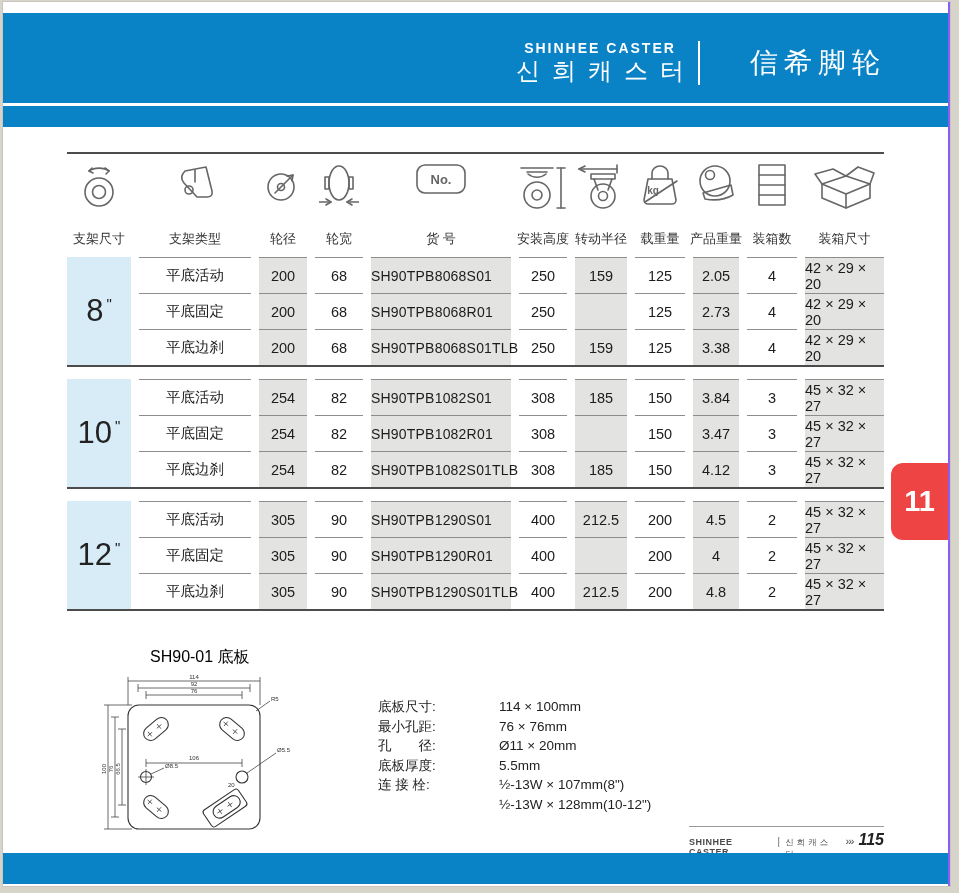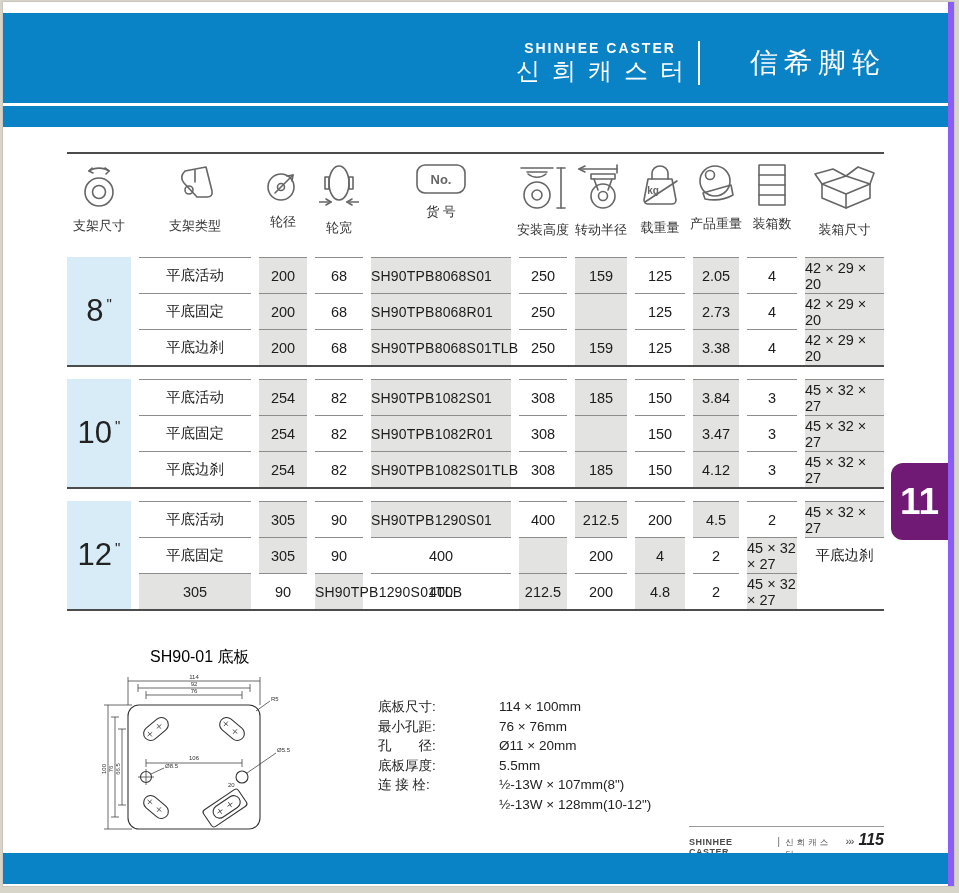--- a/index.html
+++ b/index.html
@@ -6,21 +6,21 @@
   body{
     width:959px;height:893px;overflow:hidden;position:relative;
     background:#d7d4ca;
     font-family:"Liberation Sans", sans-serif;
     color:#222;
     -webkit-font-smoothing:antialiased;
   }
   .page{
     position:absolute;left:3px;top:2px;width:945px;height:884px;
     background:#ffffff;
-    border-right:6px solid #8b5cf6;
+    border-right:2px solid #8b5cf6;
     box-shadow:0 0 0 1px #c9c6bd;
   }
   
   .band-main{
     position:absolute;left:0;top:11px;width:100%;height:90px;
     background:#0983c5;
   }
   .band-sub{
     position:absolute;left:0;top:104px;width:100%;height:21px;
     background:#0983c5;
@@ -36,21 +36,21 @@
   .logo-cn{font-size:28px;font-weight:normal;letter-spacing:6px;line-height:44px;margin-left:36px;}
   
   .table-wrap{position:absolute;left:64px;top:150px;width:817px;}
   .grid{
     display:grid;
     grid-template-columns:64px 112px 48px 48px 140px 48px 52px 50px 46px 50px 79px;
     column-gap:8px;width:817px;
   }
   .thead{border-top:2px solid #4c4c4c;padding-top:8px;}
   .hcell{
-    height:86px;display:flex;flex-direction:column;justify-content:flex-start;
+    height:86px;display:flex;flex-direction:column;justify-content:space-between;
     align-items:center;gap:7px;padding-bottom:5px;
   }
   .hlabel{font-size:13px;color:#333;white-space:nowrap;}
   .ic{stroke:#666;fill:none;stroke-width:1.6;stroke-linecap:round;stroke-linejoin:round;}
   .ictxt{fill:#666;stroke:none;font-weight:bold;font-family:"Liberation Sans",sans-serif;}
   .grp{
     display:grid;
     grid-template-columns:64px 112px 48px 48px 140px 48px 52px 50px 46px 50px 79px;
     grid-auto-rows:36px;column-gap:8px;width:817px;
     border-bottom:2px solid #4c4c4c;
@@ -64,23 +64,23 @@
   .c.no{justify-content:flex-start;font-size:14px;letter-spacing:0.2px;}
   .size{
     grid-column:1;grid-row:1 / span 3;background:#d8ecf8;border-top:none;
     display:flex;align-items:center;justify-content:center;
   }
   .sz{font-size:31px;color:#222;}
   .in{font-size:15px;color:#222;margin-left:3px;transform:translateY(-8px);}
   
   .side-tab{
     position:absolute;right:0;top:461px;width:57px;height:77px;
-    background:#701a75;border-radius:12px 0 0 12px;
+    background:#ef4444;border-radius:12px 0 0 12px;
     display:flex;align-items:center;justify-content:center;
-    color:#fff;font-size:37px;font-weight:bold;
+    color:#fff;font-size:29px;font-weight:bold;
   }
   
   .detail{position:absolute;left:95px;top:645px;width:640px;height:200px;}
   .detail-title{position:absolute;left:52px;top:0;font-size:16px;color:#000000;}
   .drawing{position:absolute;left:0;top:24px;}
   .dim{fill:#333;stroke:none;font-size:6px;font-family:"Liberation Sans",sans-serif;}
   .dln{stroke:#444;fill:none;stroke-width:0.8;}
   .pln{stroke:#333;fill:none;stroke-width:1.1;}
   .specs{position:absolute;left:280px;top:50px;font-size:13.5px;color:#222;}
   .spec-row{display:flex;line-height:19.5px;gap:43px;}
@@ -464,20 +464,23 @@
 
       <div class="c">
           <span>平底固定</span>
         </div>
       <div class="c g">
           <span>305</span>
         </div>
       <div class="c">
           <span>90</span>
         </div>
+      <div class="c g no">
+          <span>SH90TPB1290R01</span>
+        </div>
       <div class="c">
           <span>400</span>
         </div>
       <div class="c g">
           <span></span>
         </div>
       <div class="c">
           <span>200</span>
         </div>
       <div class="c g">

